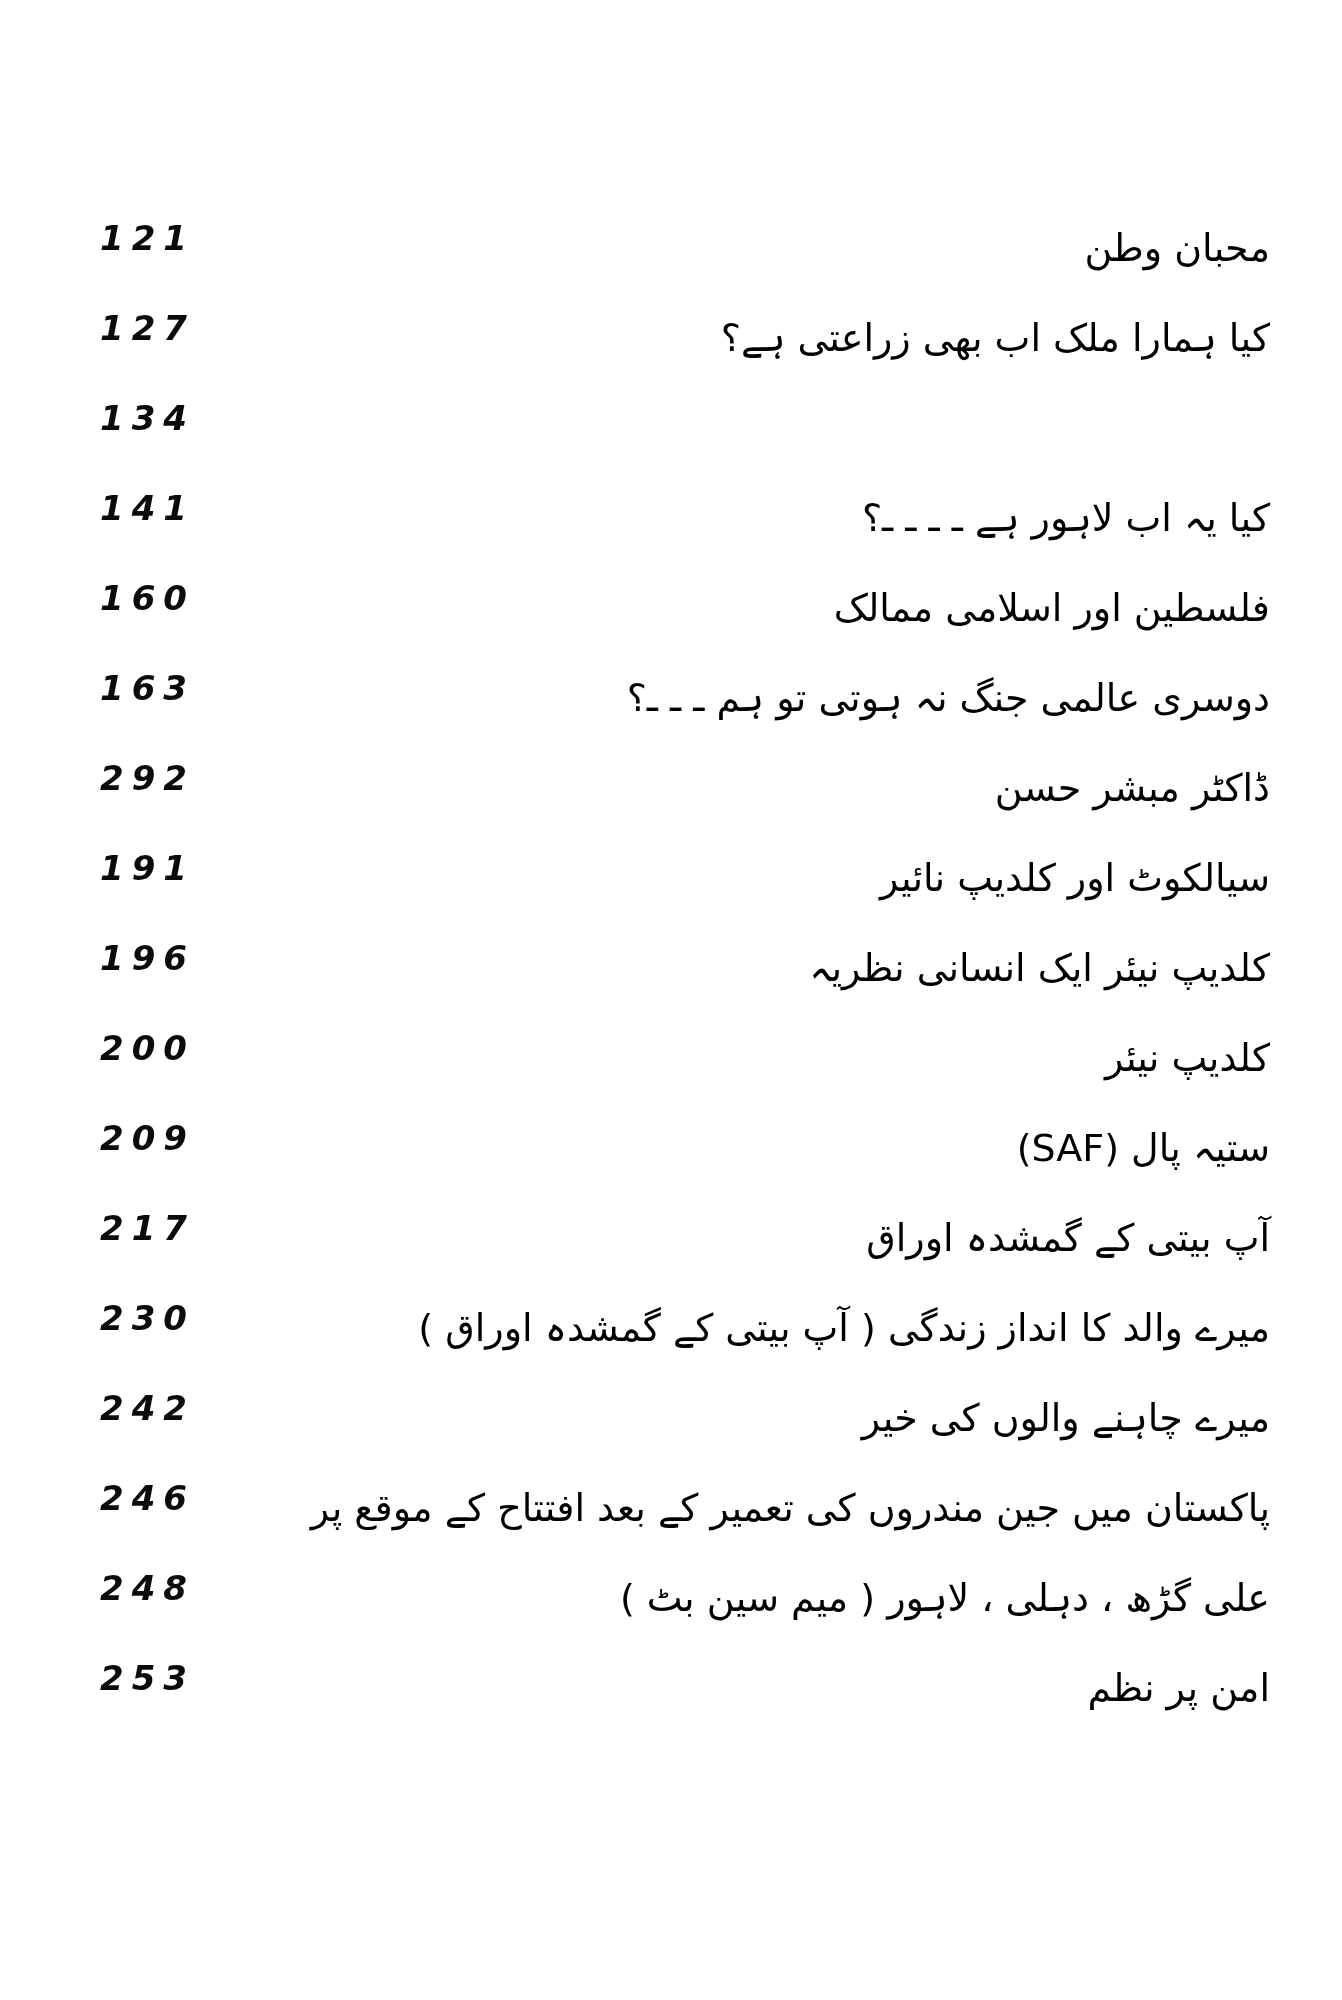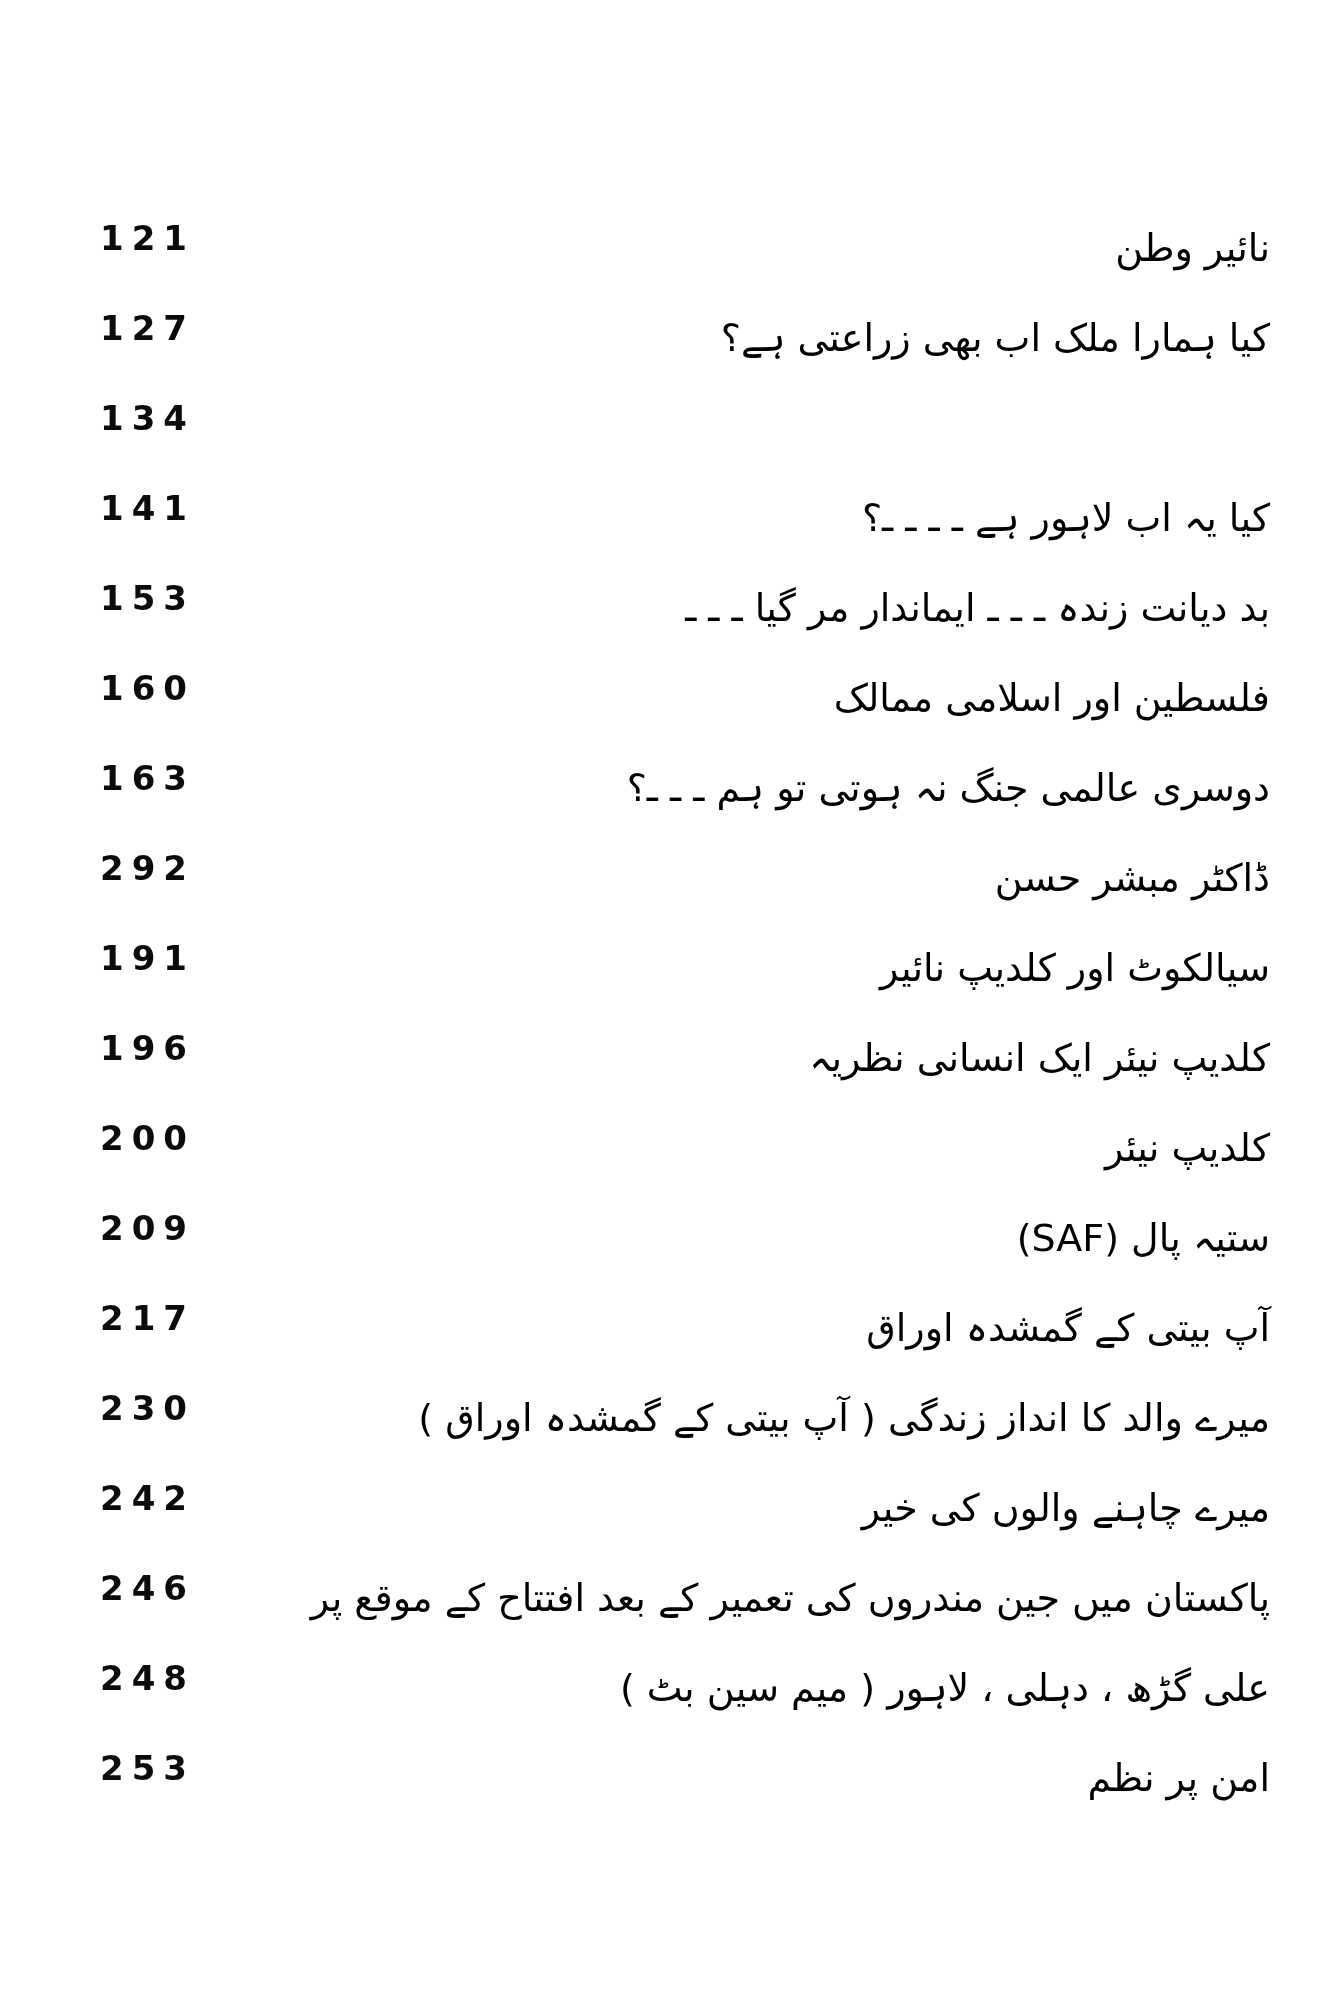--- a/index.html
+++ b/index.html
@@ -28,20 +28,21 @@
     justify-content: space-between;
   }
   .page-number {
     margin-left: 100px;
     font-family: "DejaVu Sans", sans-serif;
     font-weight: 700;
     font-size: 34px;
     letter-spacing: 8px;
     color: #0b0b0b;
     flex: 0 0 auto;
+    font-style: italic;
   }
   .entry-title {
     margin-right: 72px;
     margin-left: 20px;
     direction: rtl;
     unicode-bidi: plaintext;
     text-align: right;
     font-family: "DejaVu Sans", sans-serif;
     font-size: 38px;
     color: #000000;
@@ -50,41 +51,37 @@
     flex: 0 1 auto;
   }
 </style>
 </head>
 <body>
 
 <div class="page" style="background: rgb(255, 255, 255);">
   <div class="toc" id="toc-list">
   <div class="toc-row">
     <div class="page-number">121</div>
-    <div class="entry-title" dir="rtl">نائیر وطن</div>
+    <div class="entry-title" dir="rtl">محبان وطن</div>
   </div>
 
   <div class="toc-row">
     <div class="page-number">127</div>
     <div class="entry-title" dir="rtl">کیا ہمارا ملک اب بھی زراعتی ہے؟</div>
   </div>
 
   <div class="toc-row">
     <div class="page-number">134</div>
   </div>
 
   <div class="toc-row">
     <div class="page-number">141</div>
     <div class="entry-title" dir="rtl">کیا یہ اب لاہور ہے ـ ـ ـ ـ؟</div>
   </div>
 
-  <div class="toc-row">
-    <div class="page-number">153</div>
-    <div class="entry-title" dir="rtl">بد دیانت زندہ ـ ـ ـ ایماندار مر گیا ـ ـ ـ</div>
-  </div>
 
   <div class="toc-row">
     <div class="page-number">160</div>
     <div class="entry-title" dir="rtl">فلسطین اور اسلامی ممالک</div>
   </div>
 
   <div class="toc-row">
     <div class="page-number">163</div>
     <div class="entry-title" dir="rtl">دوسری عالمی جنگ نہ ہوتی تو ہم ـ ـ ـ؟</div>
   </div>

